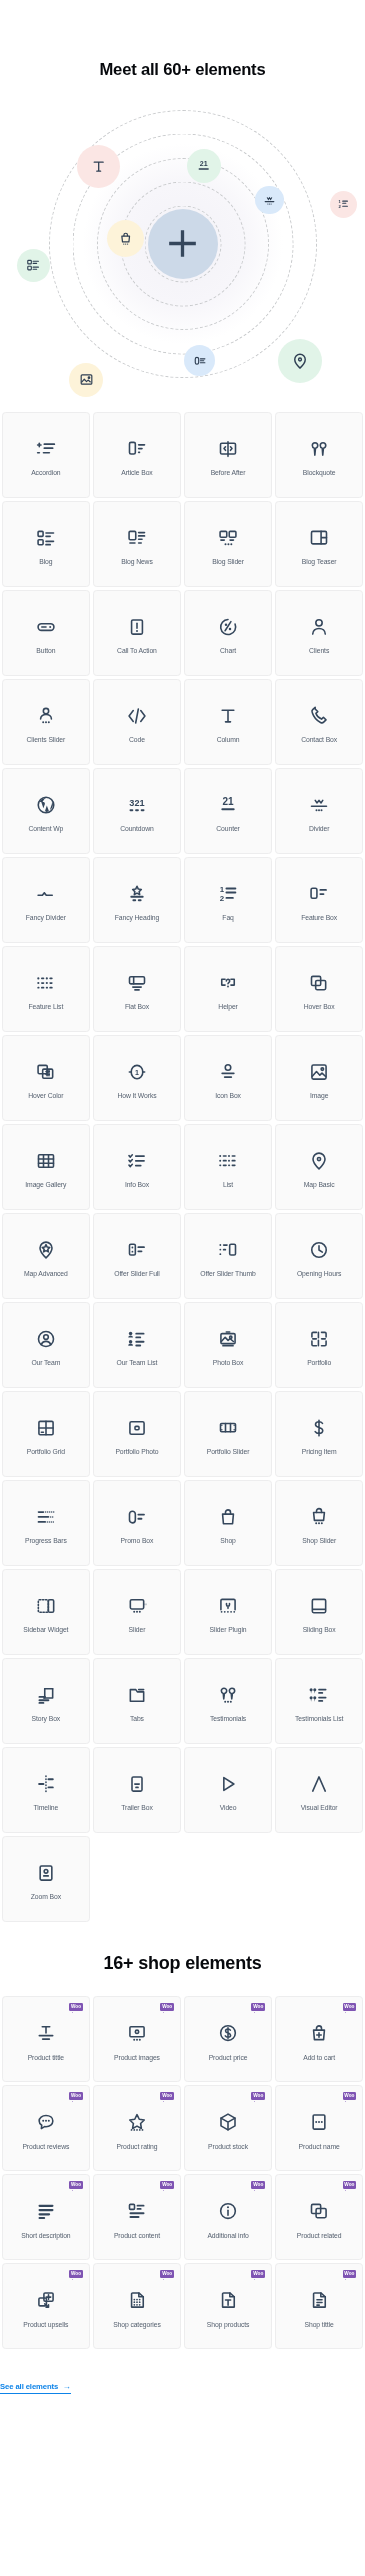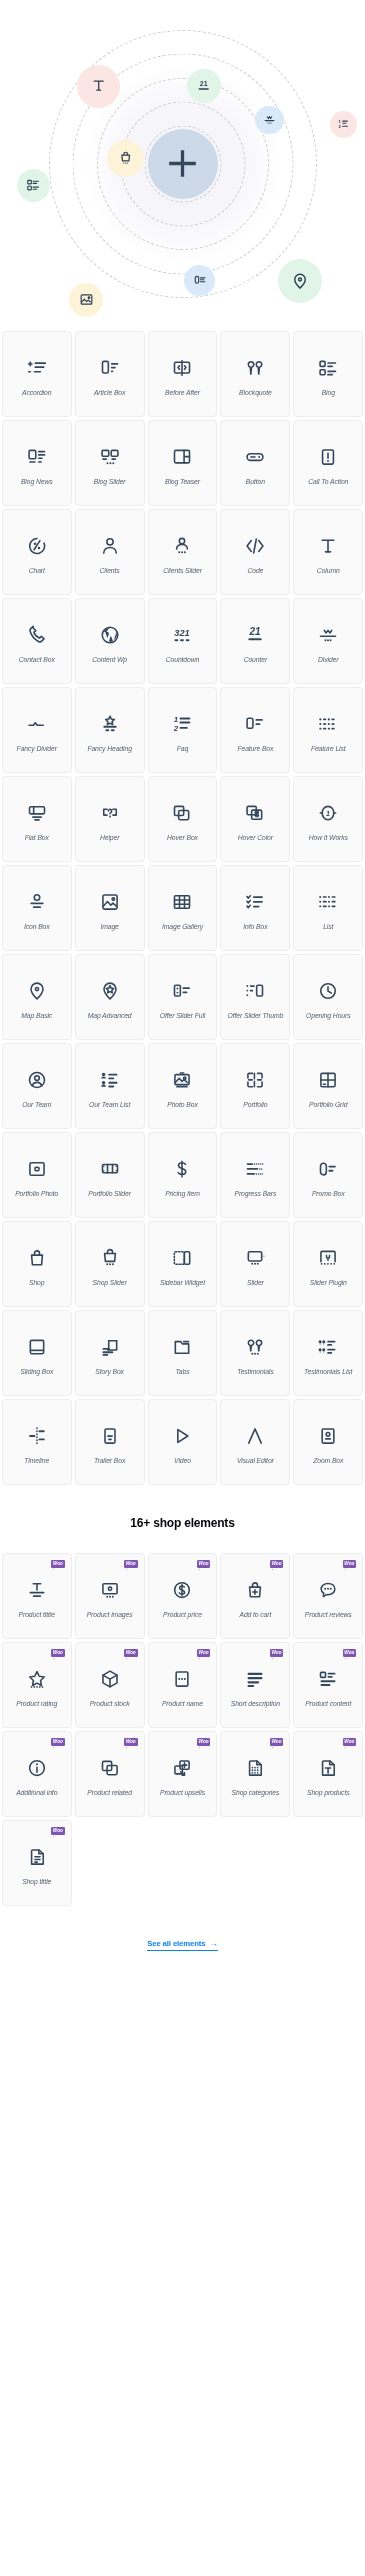--- a/index.html
+++ b/index.html
@@ -57,24 +57,23 @@
   .bub{
     position:absolute;
     border-radius:50%;
     display:flex;align-items:center;justify-content:center;
   }
   .bub svg{display:block;}
 
   
   .grid{
     display:grid;
-    grid-template-columns:repeat(5,1fr);
+    grid-template-columns:repeat(4,1fr);
     gap:3px;
     padding:0 1.8px;
-    font-style:italic;
   }
   .card{
     position:relative;
     background:#fafafa;
     border:0.6px solid #ededee;
     border-radius:3.6px;
     height:86px;
     display:flex;
     flex-direction:column;
     align-items:center;
@@ -111,30 +110,30 @@
     content:"";
     position:absolute;
     left:2.4px;bottom:-1.8px;
     width:0;height:0;
     border-left:1.8px solid #7f54b3;
     border-bottom:1.8px solid transparent;
   }
 
   .sec-title{
     text-align:center;
-    font-size:12px;
+    font-size:18px;
     font-weight:700;
     color:#07090d;
     letter-spacing:-0.2px;
     padding:31px 0 22.5px 0;
   }
   .grid-top{padding-top:7.7px;}
 
   .cta-wrap{
-    text-align:center;
+    text-align:left;
     padding:31px 0 56px 0;
   }
   .cta{
     display:inline-flex;
     align-items:center;
     gap:4.2px;
     font-size:7.7px;
     font-weight:700;
     color:#0d83e8;
     text-decoration:none;
@@ -142,20 +141,21 @@
     padding-bottom:2.4px;
     letter-spacing:-0.1px;
   }
   .cta .arw{font-size:8.3px;line-height:1;}
 </style>
 </head>
 <body>
 
 <div class="page">
 
+  <h1 class="hero-title">Meet all 60+ elements</h1>
 
   <div class="hero-stage">
     <div class="glow"></div>
     <div class="orbit o1"></div>
     <div class="orbit o2"></div>
     <div class="orbit o3"></div>
     <div class="orbit o4"></div>
     <div class="orbit o5"></div>
 
     <div class="core">

